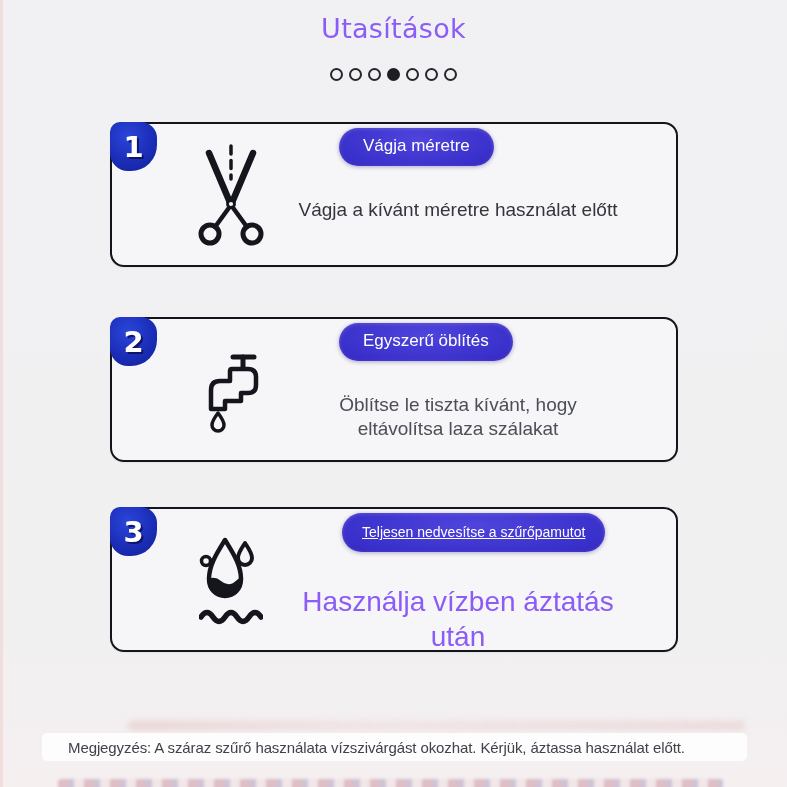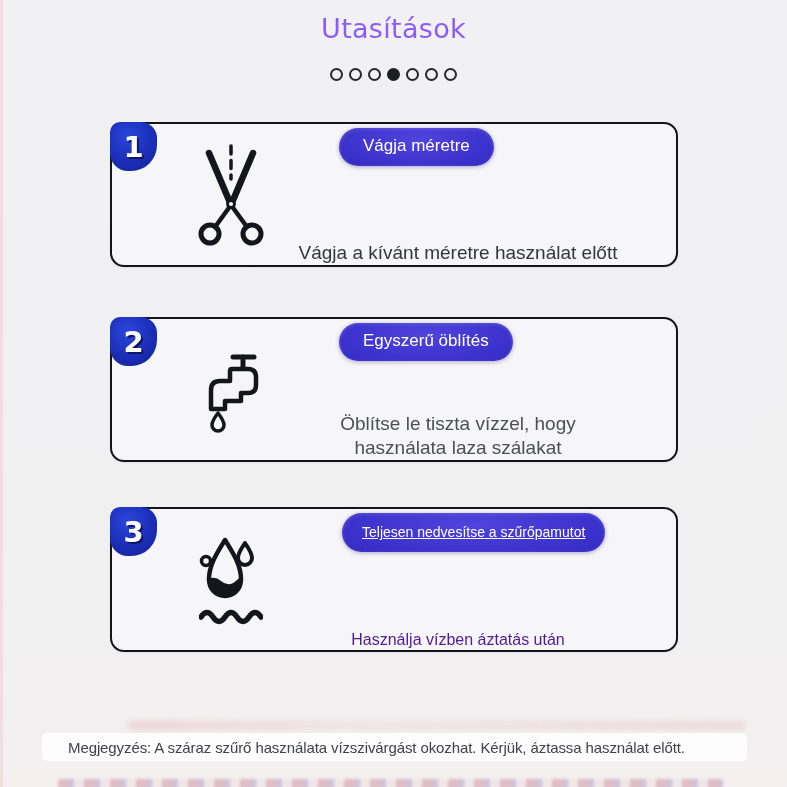--- a/index.html
+++ b/index.html
@@ -37,34 +37,34 @@
     color:#fff;font-family:"DejaVu Sans",sans-serif;font-weight:bold;font-size:29px;
     text-shadow:2px 2px 0 rgba(10,16,90,.85);
   }
   .icon-wrap{position:absolute;left:84px;top:0;height:100%;width:70px;
     display:flex;align-items:center;justify-content:center;}
   .icon-wrap svg{display:block;}
   .ic{stroke:#15161d;fill:none;stroke-linecap:round;stroke-linejoin:round;}
 
   .content{
     position:absolute;left:176px;top:0;width:340px;height:100%;
-    display:flex;flex-direction:column;justify-content:space-between;align-items:center;
-    gap:28px;padding-top:4px;box-sizing:border-box;
+    display:flex;flex-direction:column;justify-content:flex-start;align-items:center;
+    gap:9px;padding-top:4px;box-sizing:border-box;
   }
   .pill{
     align-self:flex-start;margin-left:51px;
     background:radial-gradient(ellipse 120% 170% at 50% 32%,#4f44dc 0%,#3a30cb 42%,#2317a4 100%);
     border-radius:22px;color:#fff;font-size:17px;padding:8px 24px 10px;
     box-shadow:0 1px 4px rgba(30,20,120,.35), inset 0 1px 4px rgba(255,255,255,.18);
     white-space:nowrap;
   }
   #card3 .pill{font-size:14px;padding:11px 20px 12px;margin-left:54px;text-decoration:underline;}
-  .desc{font-size:19px;color:#34363f;text-align:center;line-height:1.26;}
+  .desc{font-size:19px;color:#34363f;text-align:center;line-height:1.26;margin-top:23px;}
   #card2 .desc{max-width:292px;color:#4d4f58;}
-  #card3 .desc{font-size:16px;color:#4c1d95;}
+  #card3 .desc{font-size:28px;color:#8b5cf6;}
 
   .note-band{
     position:absolute;left:42px;top:733px;width:705px;height:28px;box-sizing:border-box;
     background:#fdfdfe;border-radius:5px;display:flex;align-items:center;
     padding-left:26px;
   }
   .note-text{font-size:15px;color:#414149;letter-spacing:-0.1px;}
   .smudge-top{
     position:absolute;left:128px;top:721px;width:617px;height:9px;border-radius:4px;
     background:linear-gradient(90deg,rgba(228,190,190,.55),rgba(236,208,208,.35) 40%,rgba(228,196,196,.5));
@@ -120,21 +120,21 @@
   <div class="icon-wrap">
     <svg width="58" height="86" viewBox="0 0 58 86">
       <path class="ic" d="M31 10 H52" stroke-width="5"></path>
       <path class="ic" d="M41 10 V21" stroke-width="5"></path>
       <path class="ic" d="M9 62 L9 43 Q9 34 18 34 L28 34 L28 24 Q28 22 30 22 L46 22 Q54 22 54 30 L54 38 Q54 46 46 46 L39 46 L39 54 L23 54 L23 62 Z" stroke-width="4.5"></path>
       <path class="ic" d="M16 66 Q22 74 22 78 A6 6 0 1 1 10 78 Q10 74 16 66 Z" stroke-width="3.5"></path>
     </svg>
   </div>
   <div class="content">
     <div class="pill">Egyszerű öblítés</div>
-    <div class="desc">Öblítse le tiszta vízzel, hogy használata laza szálakat</div>
+    <div class="desc">Öblítse le tiszta kívánt, hogy eltávolítsa laza szálakat</div>
   </div>
 </div>
 
 <div class="card" id="card3">
   <div class="num-badge">3</div>
   <div class="icon-wrap">
     <svg width="64" height="90" viewBox="0 0 64 90">
       <defs>
         <clipPath id="dropclip">
           <path d="M26 5 C34 18 42 30 42 44 C42 54 35 61 26 61 C17 61 10 54 10 44 C10 30 18 18 26 5 Z"></path>

